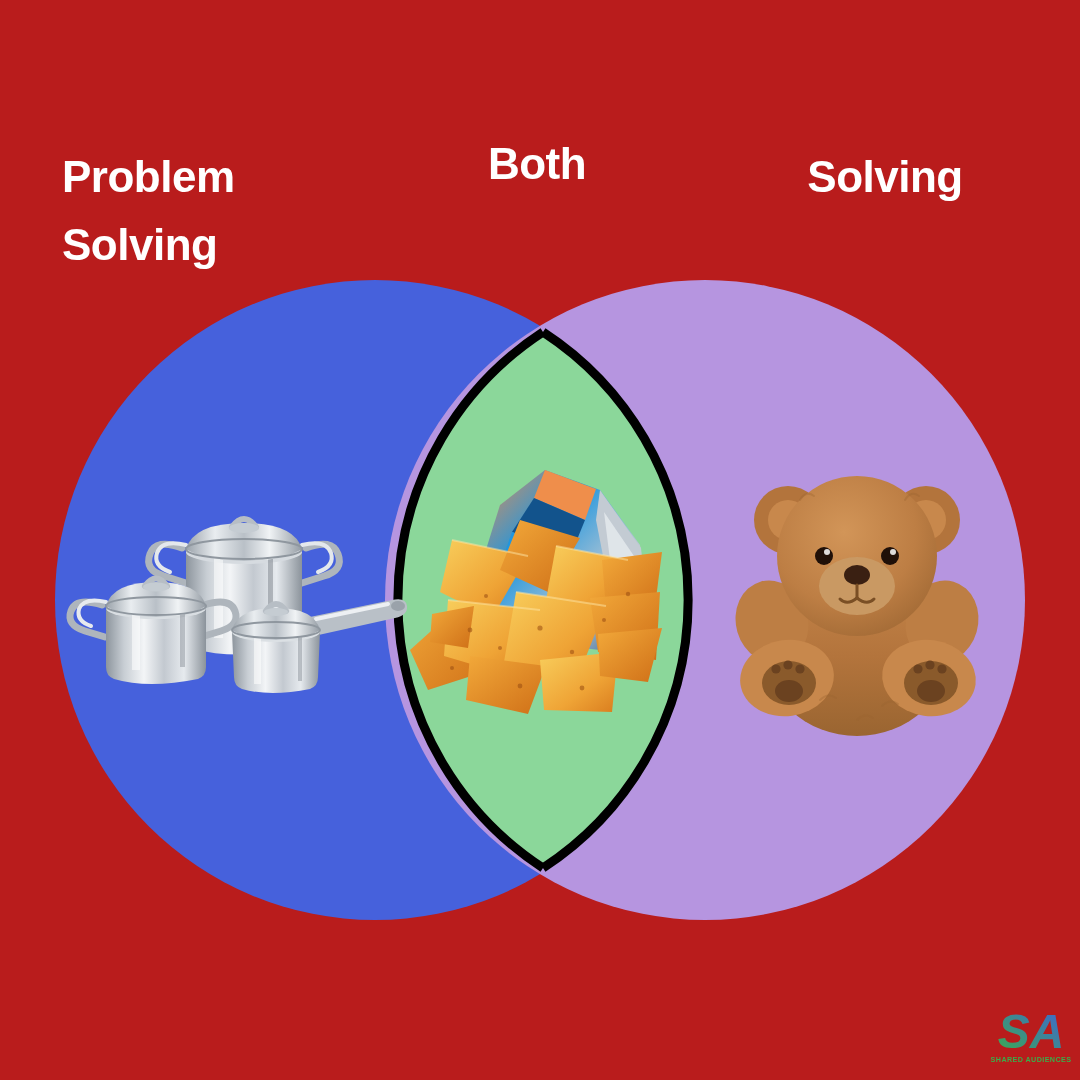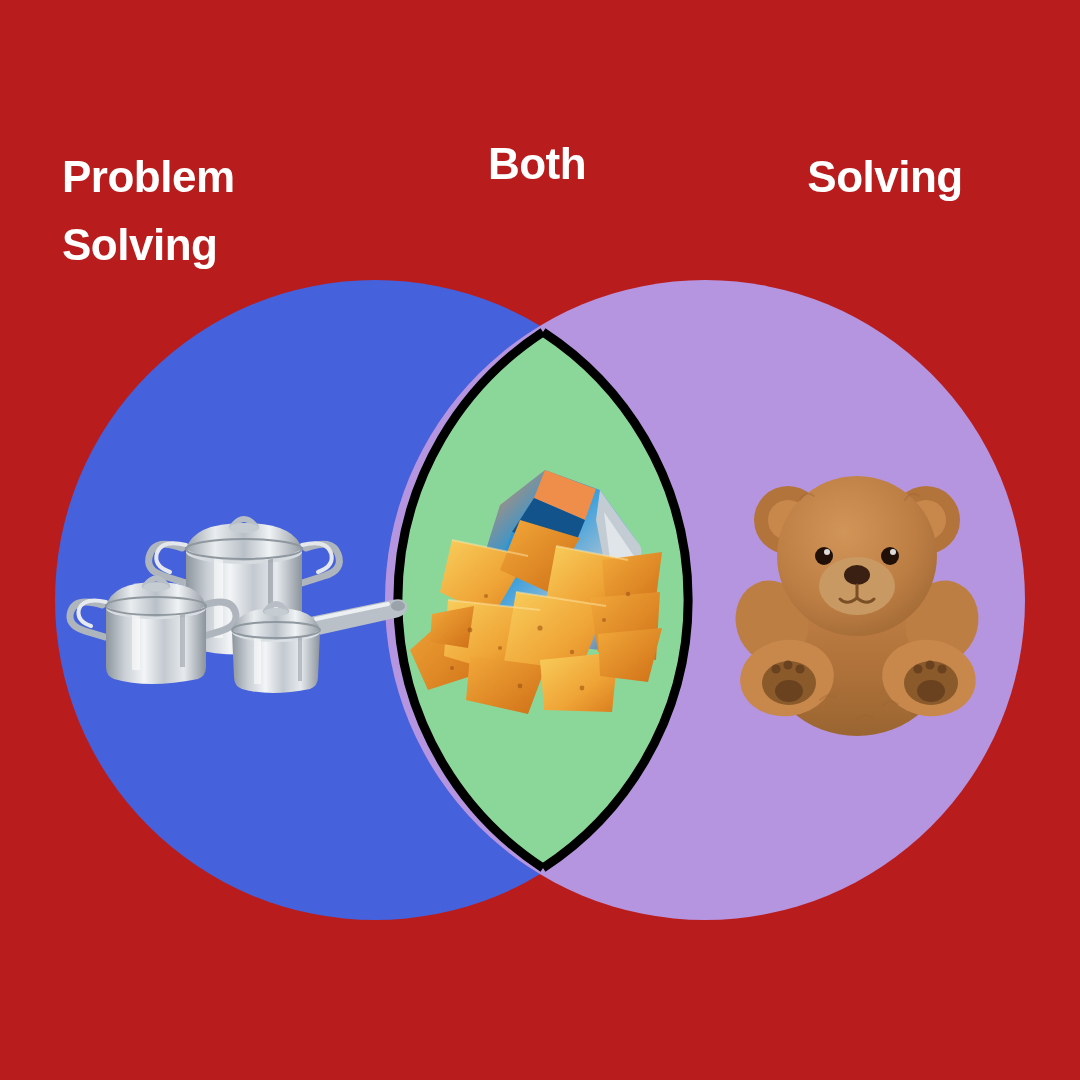--- a/index.html
+++ b/index.html
@@ -282,14 +282,26 @@
     </svg>
   </div>
 
   <div class="label" id="label-problem-solving">Problem
 Solving</div>
 
   <div class="label" id="label-both">Both</div>
 
   <div class="label" id="label-passion">Solving</div>
 
+  <div id="logo">
+    <svg width="86" height="70" viewBox="0 0 86 70">
+      <defs>
+        <linearGradient id="logoGrad" x1="0" y1="1" x2="1" y2="0">
+          <stop offset="0" stop-color="#3AAE4A"></stop>
+          <stop offset="1" stop-color="#3F63D8"></stop>
+        </linearGradient>
+      </defs>
+      <text x="43" y="46" text-anchor="middle" font-family="'Liberation Sans', sans-serif" font-size="48" font-weight="bold" font-style="italic" fill="url(#logoGrad)">SA</text>
+      <text x="43" y="60" text-anchor="middle" font-family="'Liberation Sans', sans-serif" font-size="7.2" font-weight="bold" letter-spacing="0.4" fill="#3AAE4A">SHARED AUDIENCES</text>
+    </svg>
+  </div>
 
 </div>
 
 </body></html>

